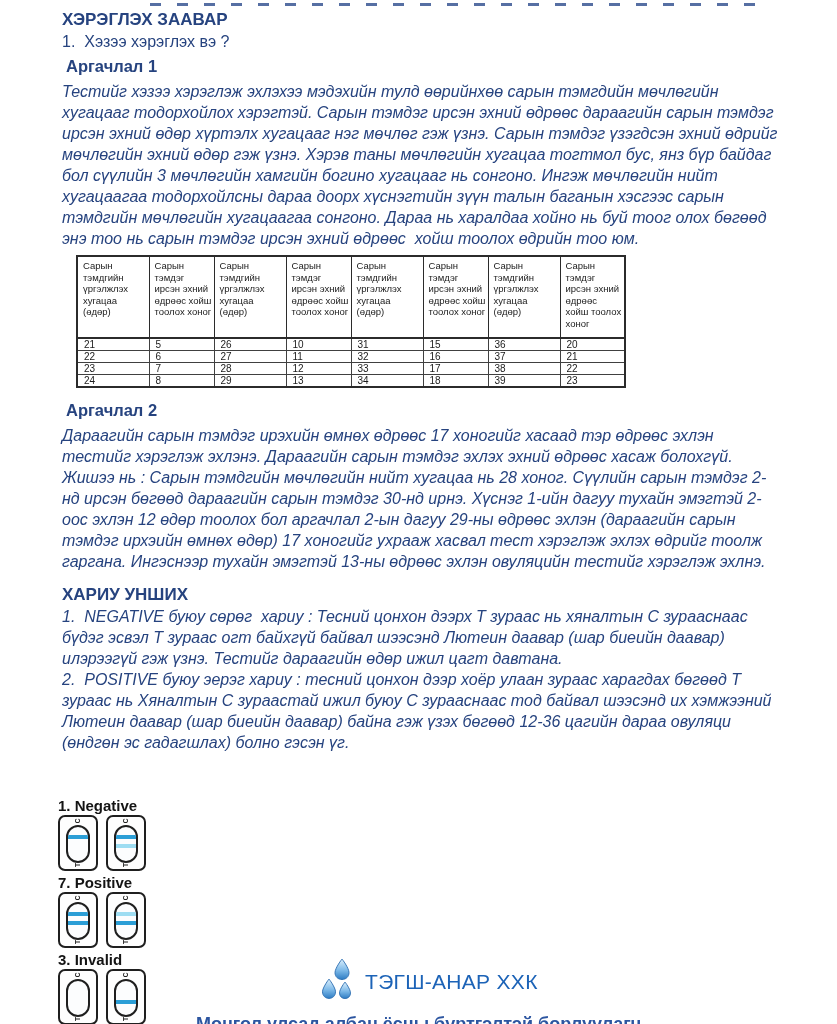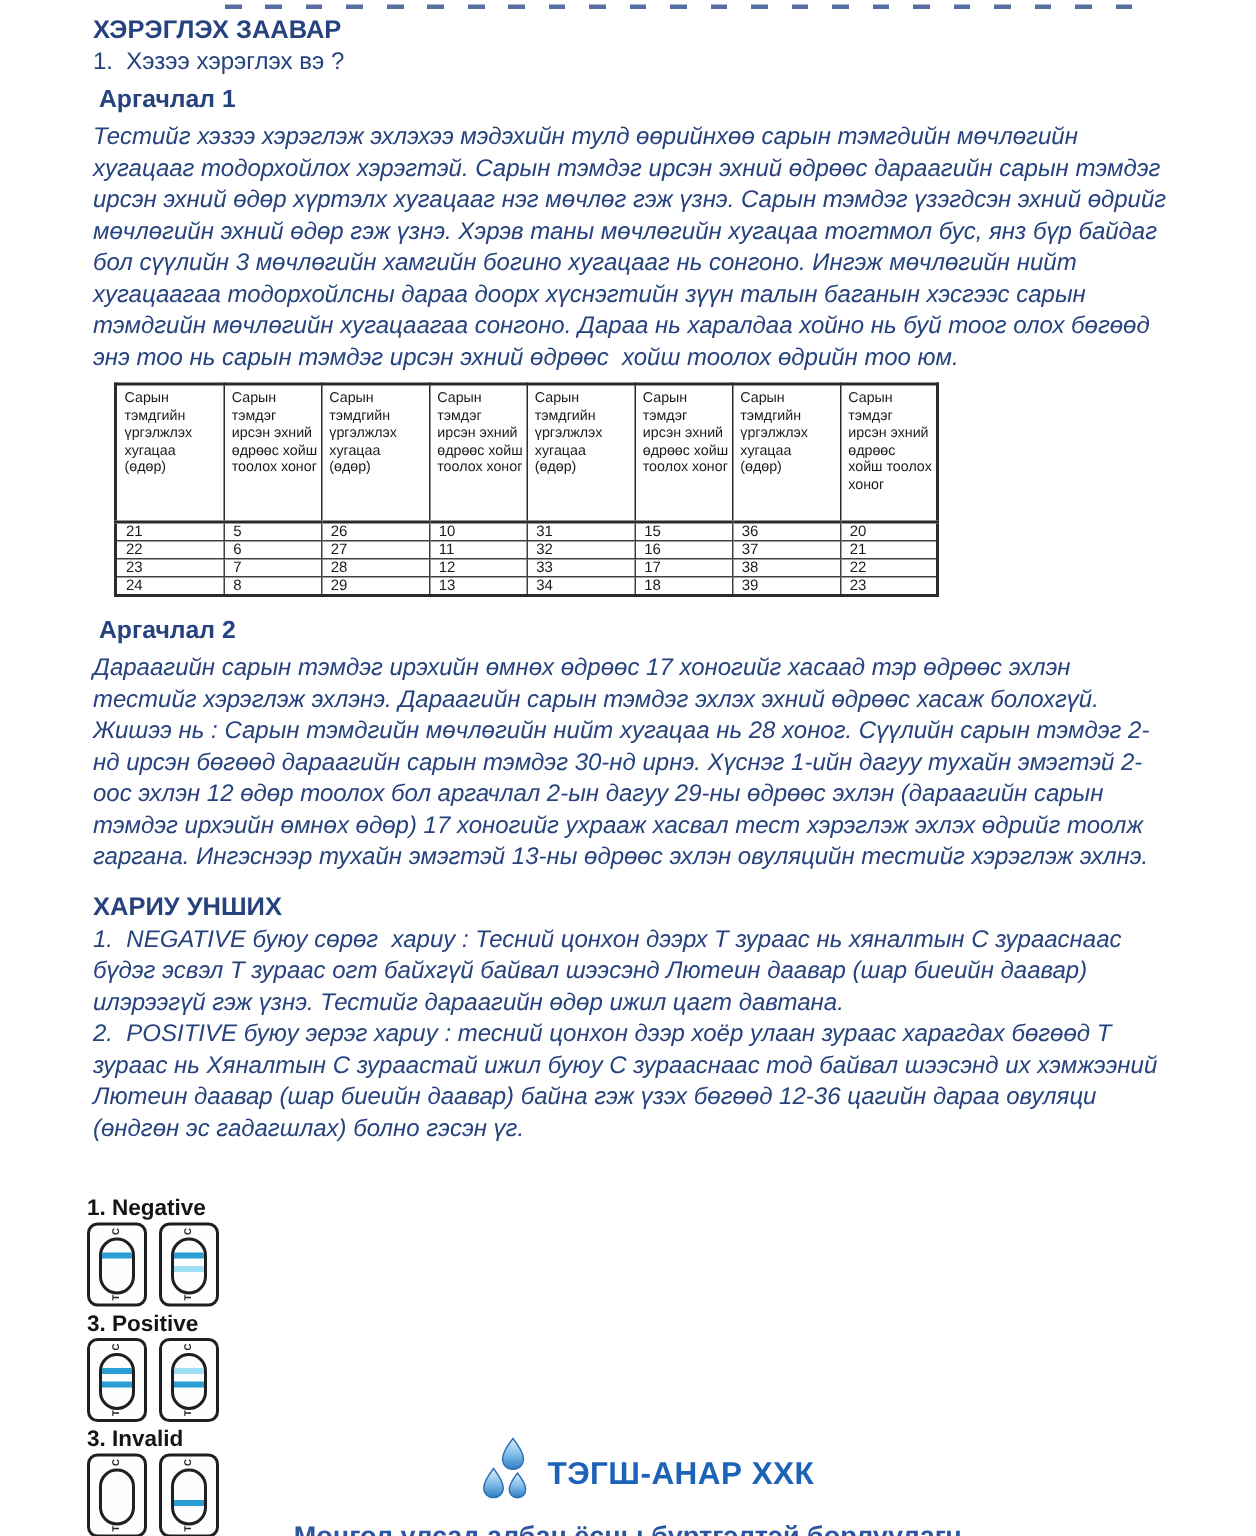--- a/index.html
+++ b/index.html
@@ -16,42 +16,42 @@
   .h-sub{font-size:16.5px;line-height:21px;font-weight:bold;margin:4px;}
   p.body-text{font-size:16px;line-height:21px;margin:0;white-space:pre-wrap;font-style:italic;}
   .mt{margin-top:12px;}
 
   table.cycle{border-collapse:collapse;table-layout:fixed;width:548px;margin:6px 0 0 14px;
     color:#1b1b1b;border:2px solid #2b2b2b;}
   table.cycle col.ca{width:72px;}
   table.cycle col.cb{width:65px;}
   table.cycle th{border:1px solid #2b2b2b;border-bottom:2px solid #2b2b2b;
     font-size:9.5px;line-height:11.5px;font-weight:normal;text-align:left;
-    vertical-align:top;padding:3px 2px 18px 5px;}
+    vertical-align:top;padding:3px 2px 8px 5px;}
   table.cycle td{border:1px solid #404040;font-size:10px;line-height:11px;
     padding:0 0 0 6px;text-align:left;}
 
   .figs{position:absolute;left:58px;top:799px;}
   .fig-label{font-size:15px;line-height:13px;font-weight:bold;color:#141414;margin:0 0 3px;}
   .fig-block{margin-bottom:5px;}
   .cassette-row{display:flex;gap:8px;}
   .cassette{width:36px;height:52px;border:2px solid #1f1f1f;border-radius:7px;
     background:#fefefe;position:relative;}
   .mark{position:absolute;left:50%;font-size:6.5px;font-weight:bold;color:#222;line-height:6px;}
   .mark.c{top:1px;transform:translateX(-50%) rotate(-90deg);}
   .mark.t{bottom:1px;transform:translateX(-50%) rotate(-90deg);}
   .window{position:absolute;left:50%;top:8px;transform:translateX(-50%);
     width:20px;height:34px;border:2px solid #1f1f1f;border-radius:12px;
     overflow:hidden;background:#fcfdfe;}
   .bar{position:absolute;left:0;width:100%;height:4px;}
   .bar.dark{background:#2b9ed6;}
   .bar.light{background:#9eddf2;}
 
   .logo{position:absolute;left:320px;top:958px;display:flex;align-items:center;gap:7px;}
-  .logo-text{font-size:21px;font-weight:700;color:#1c63b7;letter-spacing:.3px;}
+  .logo-text{font-size:21px;font-weight:400;color:#1c63b7;letter-spacing:.3px;}
 
   .footer-cut{position:absolute;left:0;top:1012px;width:100%;height:12px;
     overflow:hidden;text-align:center;}
   .footer-cut span{font-size:18px;line-height:24px;color:#2c55a0;font-weight:600;}
 </style>
 </head>
 <body>
 
 <div class="page">
 
@@ -158,21 +158,21 @@
         <div class="window">
             <div class="bar dark" style="top: 24%;"></div>
             <div class="bar light" style="top: 50%;"></div>
           </div>
         <span class="mark t">T</span>
       </div>
     </div>
   </div>
 
   <div class="fig-block">
-    <div class="fig-label">3. Positive</div>
+    <div class="fig-label">7. Positive</div>
     <div class="cassette-row">
       <div class="cassette">
         <span class="mark c">C</span>
         <div class="window">
             <div class="bar dark" style="top: 24%;"></div>
             <div class="bar dark" style="top: 50%;"></div>
           </div>
         <span class="mark t">T</span>
       </div>
       <div class="cassette">

